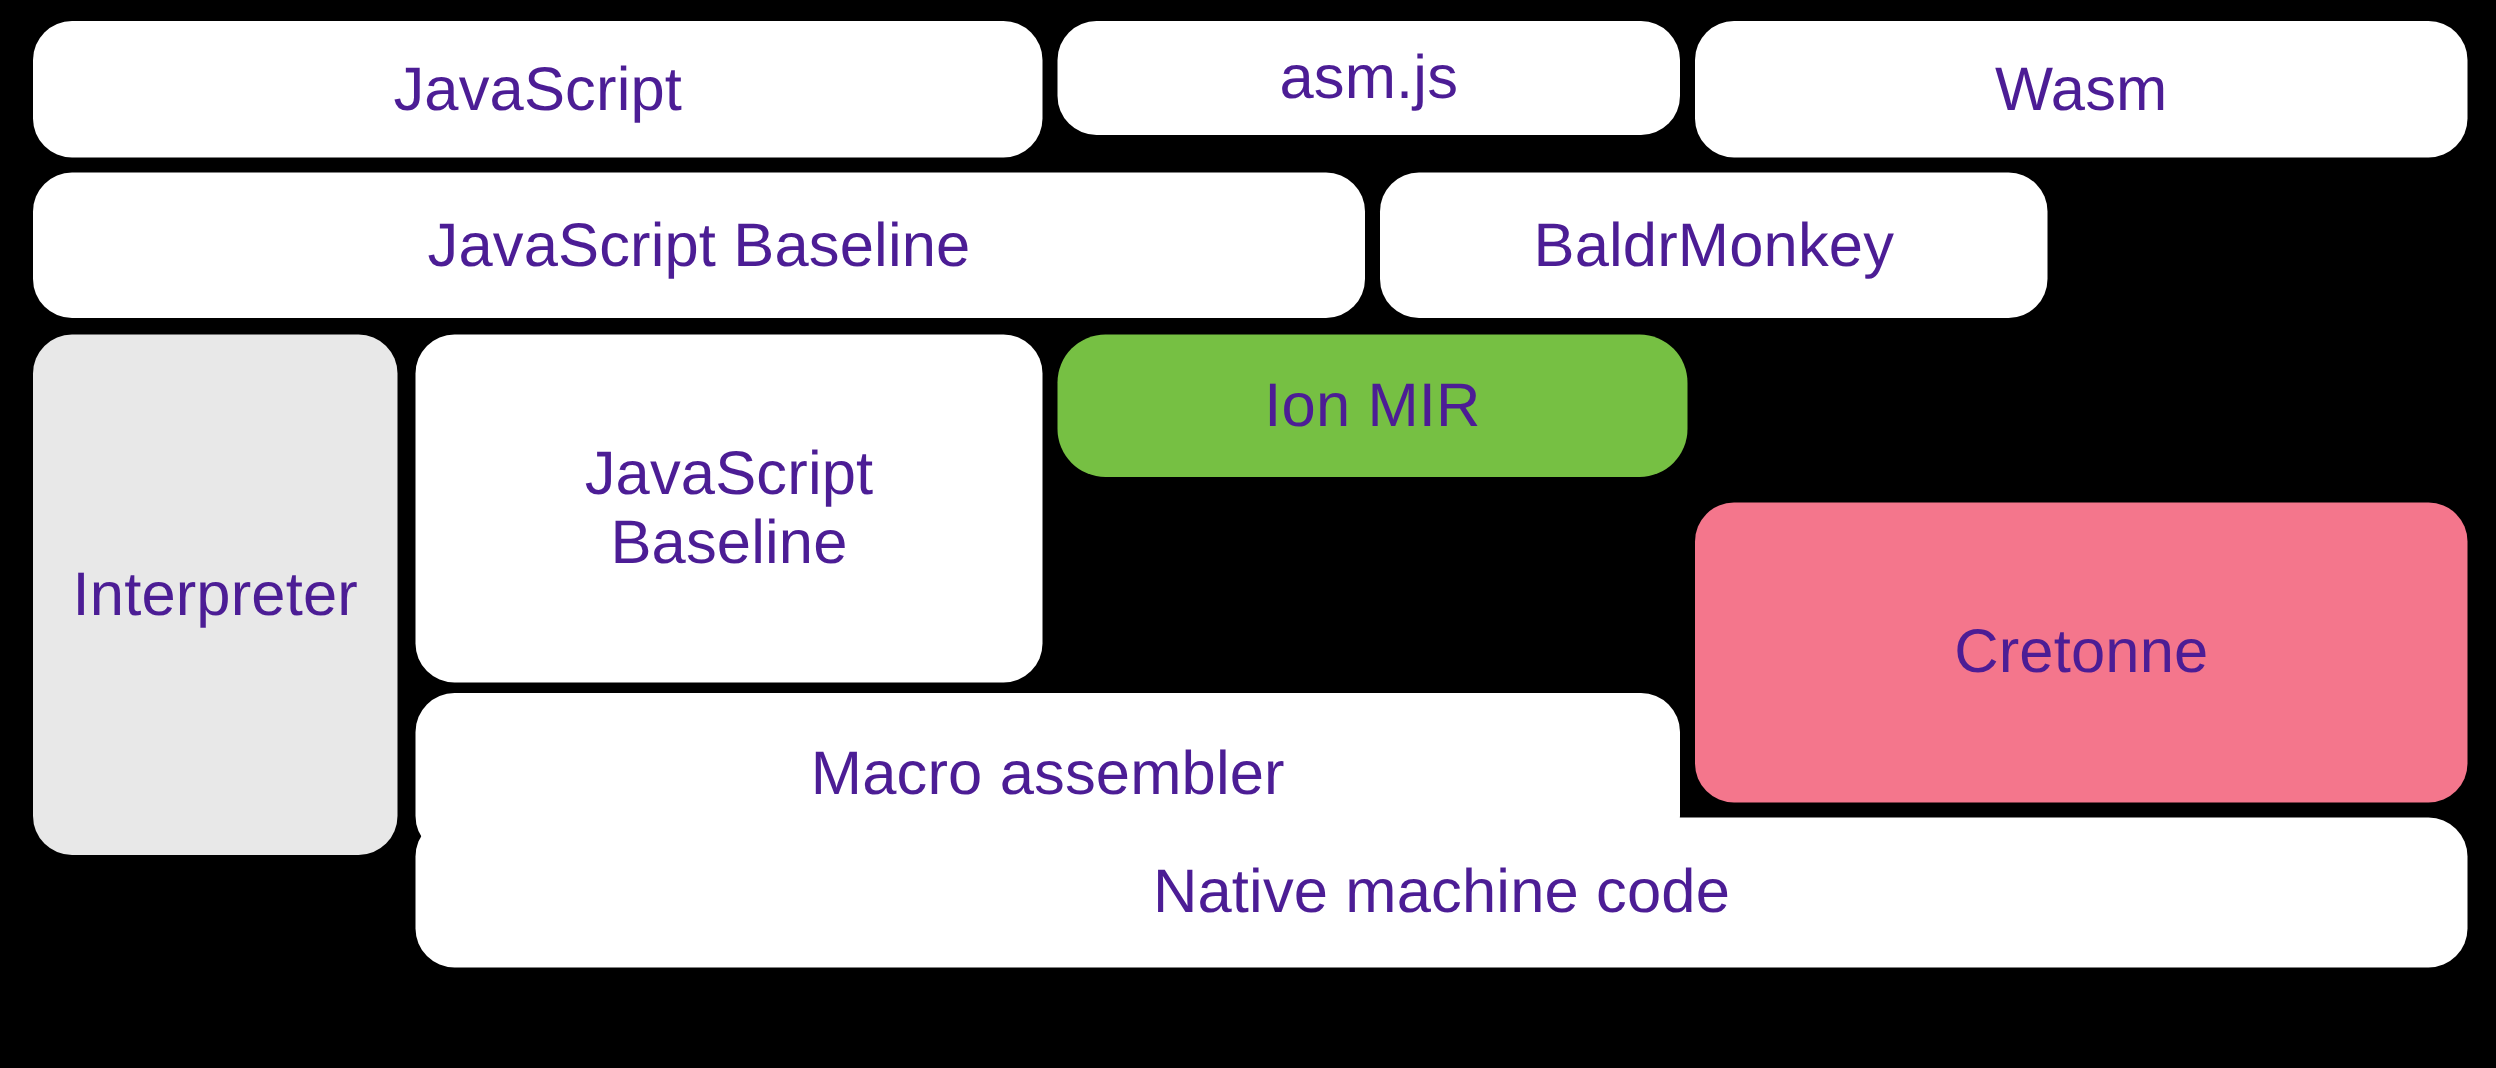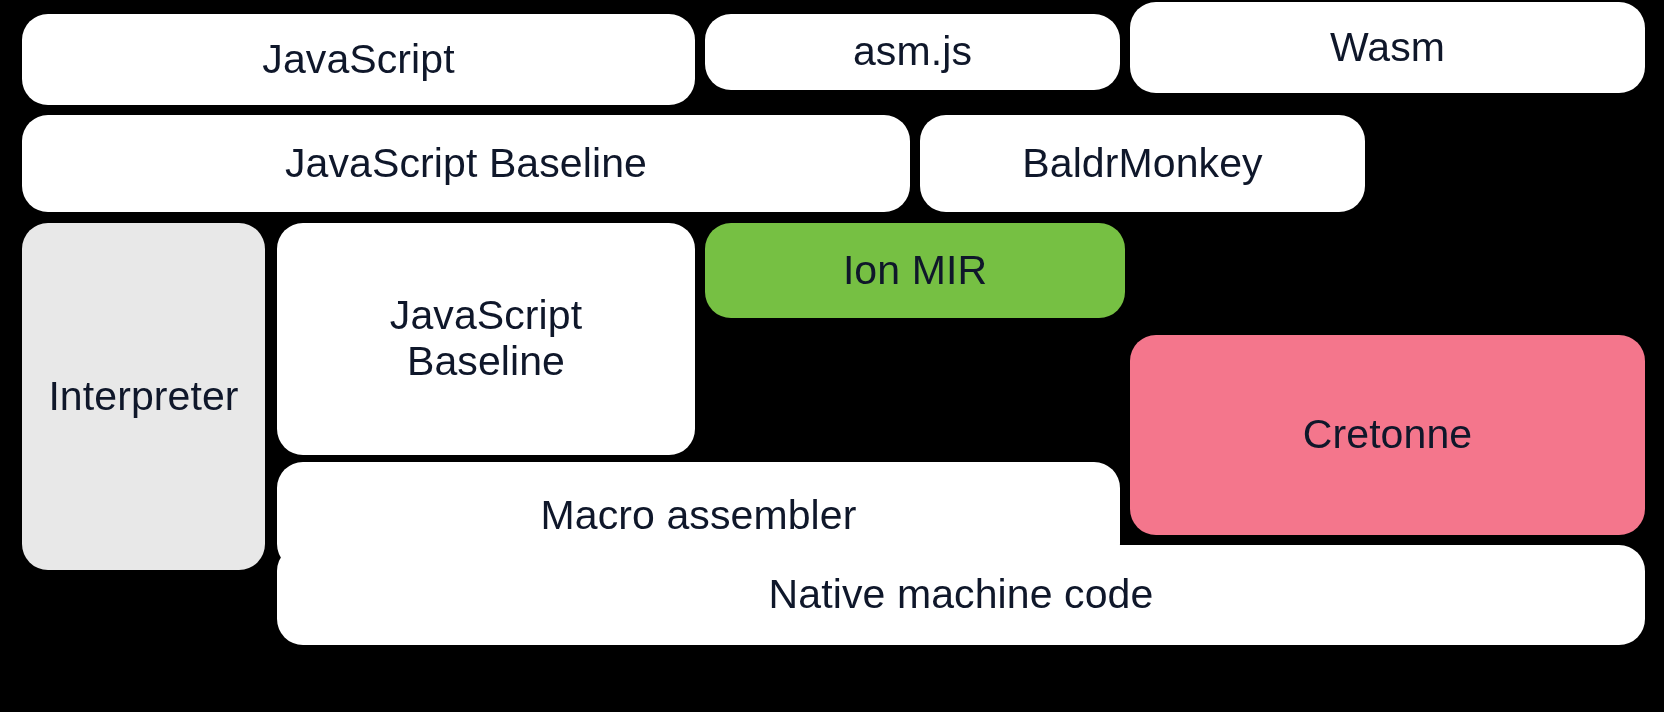--- a/index.html
+++ b/index.html
@@ -16,42 +16,42 @@
     font-family: "Liberation Sans", sans-serif;
   }
   .box {
     position: absolute;
     box-sizing: border-box;
     display: flex;
     align-items: center;
     justify-content: center;
     text-align: center;
     border-radius: 26px;
-    color: #0f172a;
+    color: #4c1d95;
     font-size: 41px;
     line-height: 1.12;
     font-weight: 400;
     letter-spacing: 0.1px;
     white-space: pre-line;
     -webkit-font-smoothing: antialiased;
   }
   .fill-white { background: #ffffff; }
   .fill-gray  { background: #e8e8e8; }
   .fill-green { background: #76c043; }
   .fill-pink  { background: #f4768c; }
 </style>
 </head>
 <body>
 
 <div id="stage">
     <div class="box fill-white" style="left: 22px; top: 14px; width: 673px; height: 91px;">JavaScript</div>
     <div class="box fill-white" style="left: 705px; top: 14px; width: 415px; height: 76px;">asm.js</div>
-    <div class="box fill-white" style="left: 1130px; top: 2px; width: 515px; height: 91px;">Wasm</div>
+    <div class="box fill-white" style="left: 1130px; top: 14px; width: 515px; height: 91px;">Wasm</div>
     <div class="box fill-white" style="left: 22px; top: 115px; width: 888px; height: 97px;">JavaScript Baseline</div>
     <div class="box fill-white" style="left: 920px; top: 115px; width: 445px; height: 97px;">BaldrMonkey</div>
     <div class="box fill-gray" style="left: 22px; top: 223px; width: 243px; height: 347px; text-align: center;">Interpreter</div>
     <div class="box fill-white" style="left: 277px; top: 223px; width: 418px; height: 232px;">JavaScript
 Baseline</div>
-    <div class="box fill-green" style="left: 705px; top: 223px; width: 420px; height: 95px;">Ion MIR</div>
+    <div class="box fill-green" style="left: 705px; top: 223px; width: 420px; height: 95px; border-radius: 32px;">Ion MIR</div>
     <div class="box fill-pink" style="left: 1130px; top: 335px; width: 515px; height: 200px;">Cretonne</div>
     <div class="box fill-white" style="left: 277px; top: 462px; width: 843px; height: 108px;">Macro assembler</div>
     <div class="box fill-white" style="left: 277px; top: 545px; width: 1368px; height: 100px;">Native machine code</div>
   </div>
 
 </body></html>

